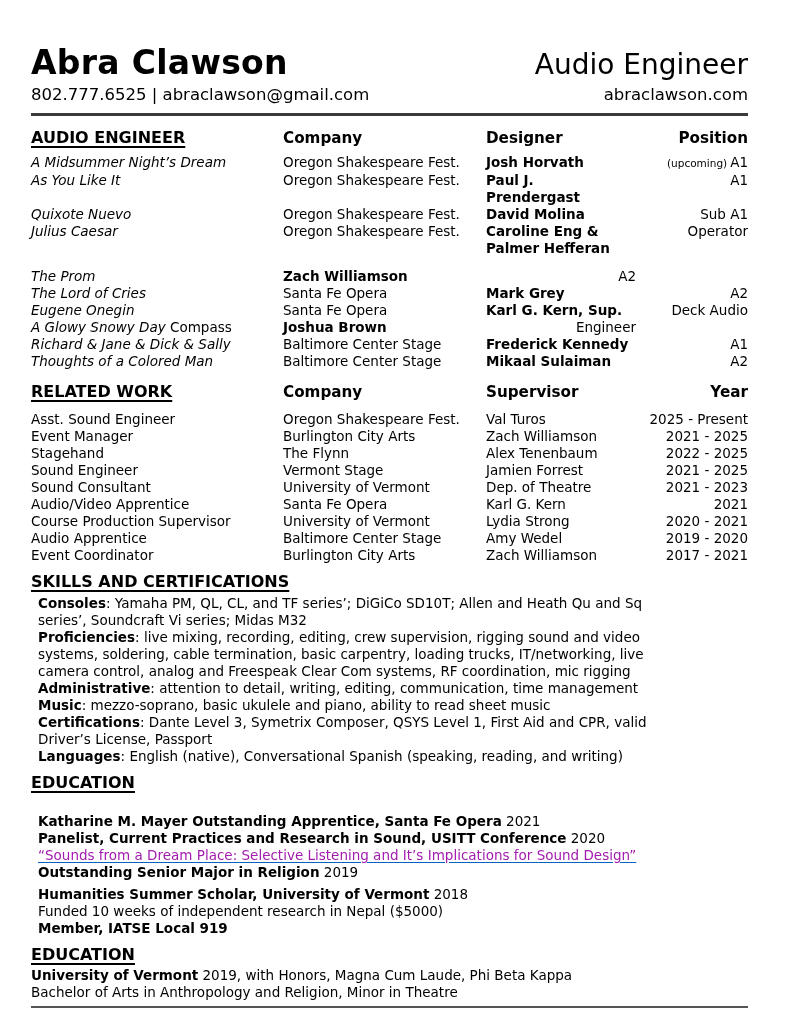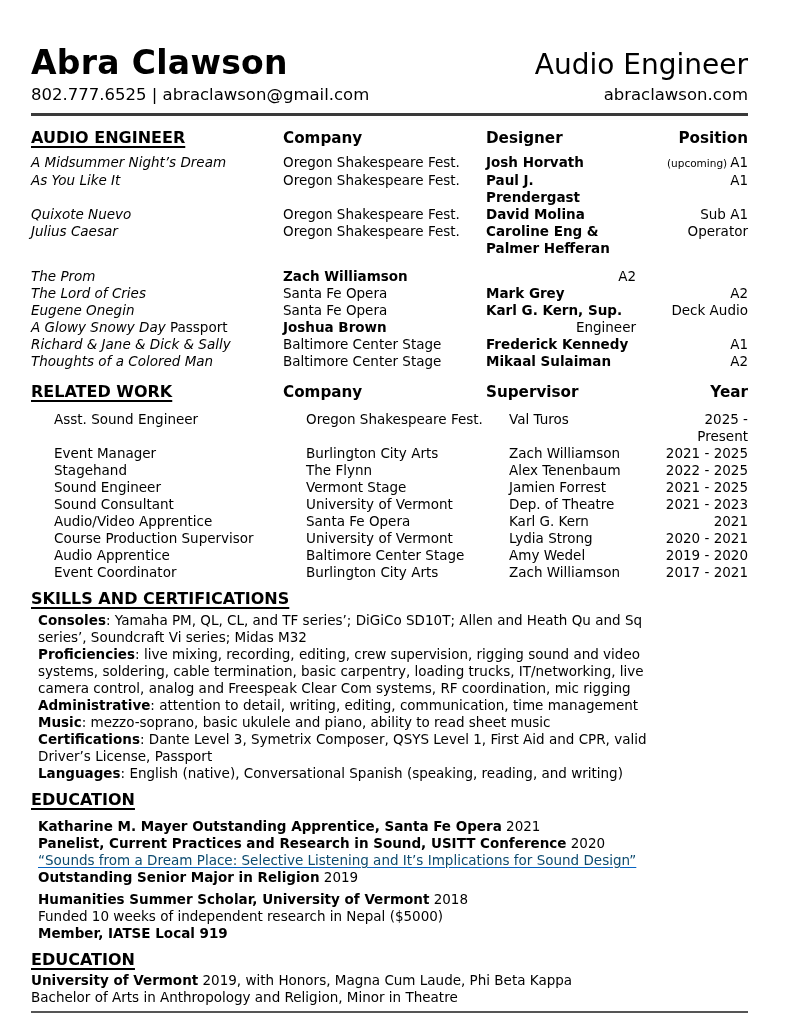--- a/index.html
+++ b/index.html
@@ -35,37 +35,37 @@
   .right { text-align: right; }
   .tbody { margin-top: 6px; }
   .trow { font-size: 13.5px; line-height: 17px; }
   .trow > div { padding-right: 6px; }
   .trow > div:last-child { padding-right: 0; }
   .show { font-style: italic; }
   .show-suffix { font-style: normal; }
   .wrapcell { white-space: pre-line; font-weight: bold; }
   .note { font-size: 10.5px; margin-right: 3px; }
   .group-gap { margin-top: 11px; }
-  .tbody2 { margin-top: 9px; margin-left: 23px; }
+  .tbody2 { margin-top: 9px; }
 
   
   .sec-head { margin-top: 7px; line-height: 21px; }
   .skills-body { margin-top: 3px; }
   .skill-line {
     font-size: 13.5px; line-height: 17px;
     white-space: pre-line; padding-left: 7px;
   }
   .b { font-weight: bold; }
 
   
-  .acc-body { margin-top: 8px; }
+  .acc-body { margin-top: 20px; }
   .acc-line { font-size: 13.5px; line-height: 17px; padding-left: 7px; }
   .gap-before { margin-top: 5px; }
   .quote-link {
-    color: #0c4a6e;
+    color: #a21caf;
     text-decoration: underline;
     text-decoration-color: #0563c1;
     text-underline-offset: 2px;
     cursor: pointer;
   }
 
   
   .edu-body { margin-top: 2px; }
   .edu-line { font-size: 13.5px; line-height: 17px; }
 </style>
@@ -127,21 +127,21 @@
       <div class="wrapcell">Mark Grey</div>
       <div class="right">A2</div>
     </div>
     <div class="tgrid trow">
       <div><span class="show">Eugene Onegin</span><span class="show-suffix"></span></div>
       <div>Santa Fe Opera</div>
       <div class="wrapcell">Karl G. Kern, Sup.</div>
       <div class="right">Deck Audio</div>
     </div>
     <div class="tgrid trow">
-      <div><span class="show">A Glowy Snowy Day</span><span class="show-suffix"> Passport</span></div>
+      <div><span class="show">A Glowy Snowy Day</span><span class="show-suffix"> Compass</span></div>
       <div class="wrapcell">Joshua Brown</div>
       <div class="right">Engineer</div>
     </div>
     <div class="tgrid trow">
       <div><span class="show">Richard &amp; Jane &amp; Dick &amp; Sally</span><span class="show-suffix"></span></div>
       <div>Baltimore Center Stage</div>
       <div class="wrapcell">Frederick Kennedy</div>
       <div class="right">A1</div>
     </div>
     <div class="tgrid trow">

